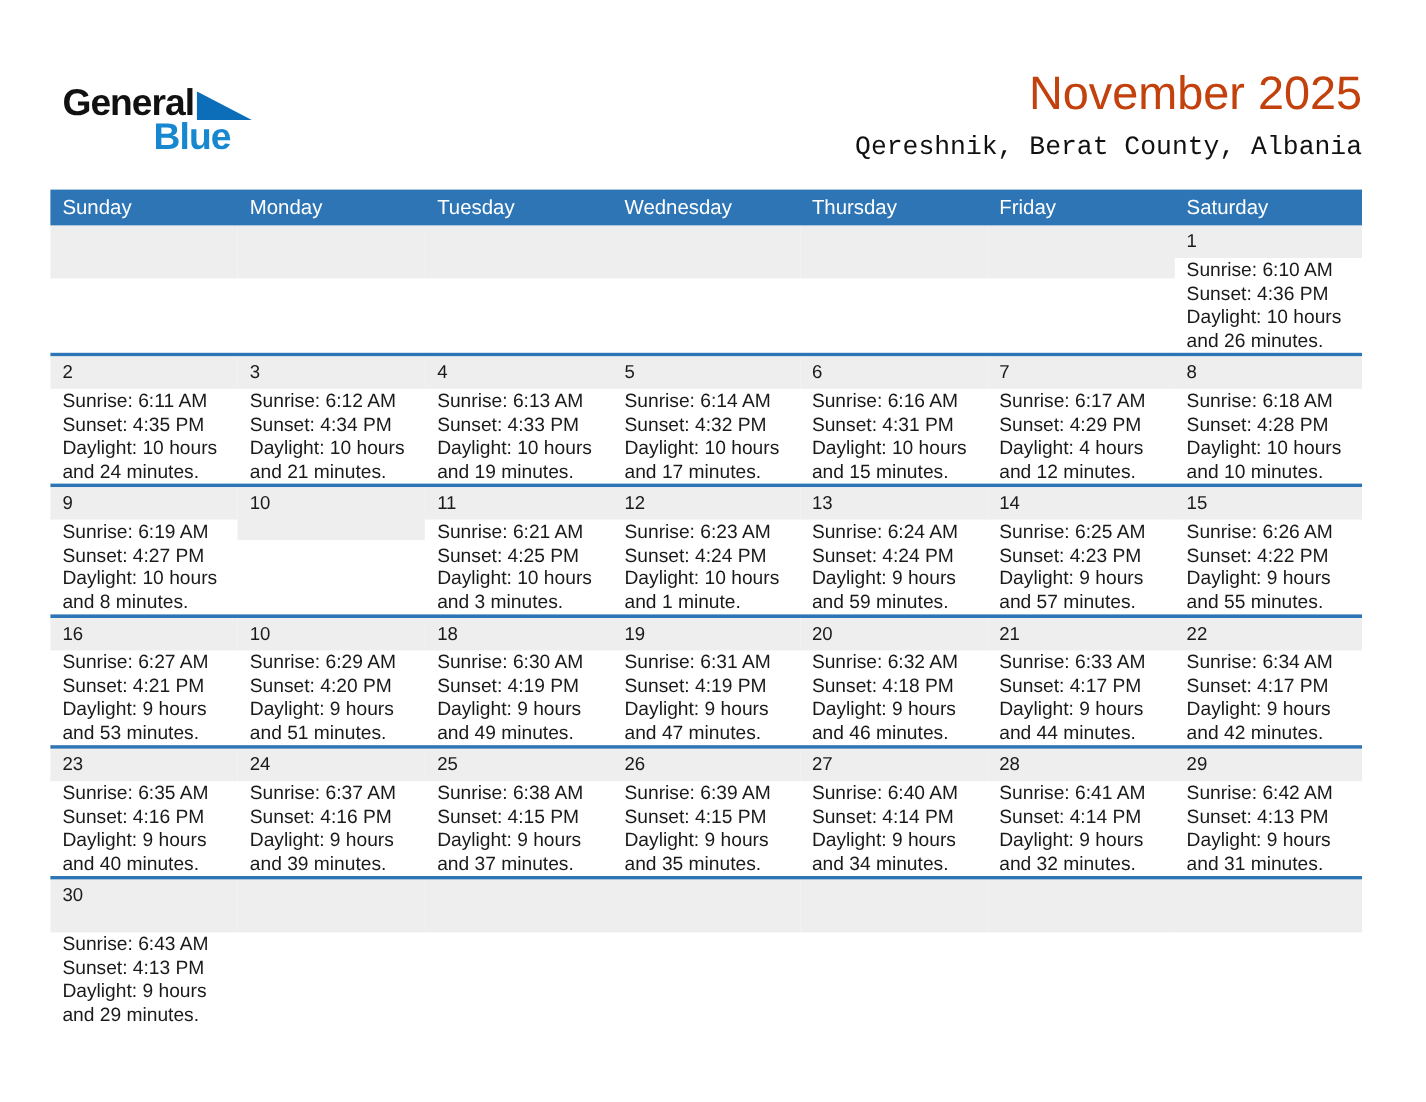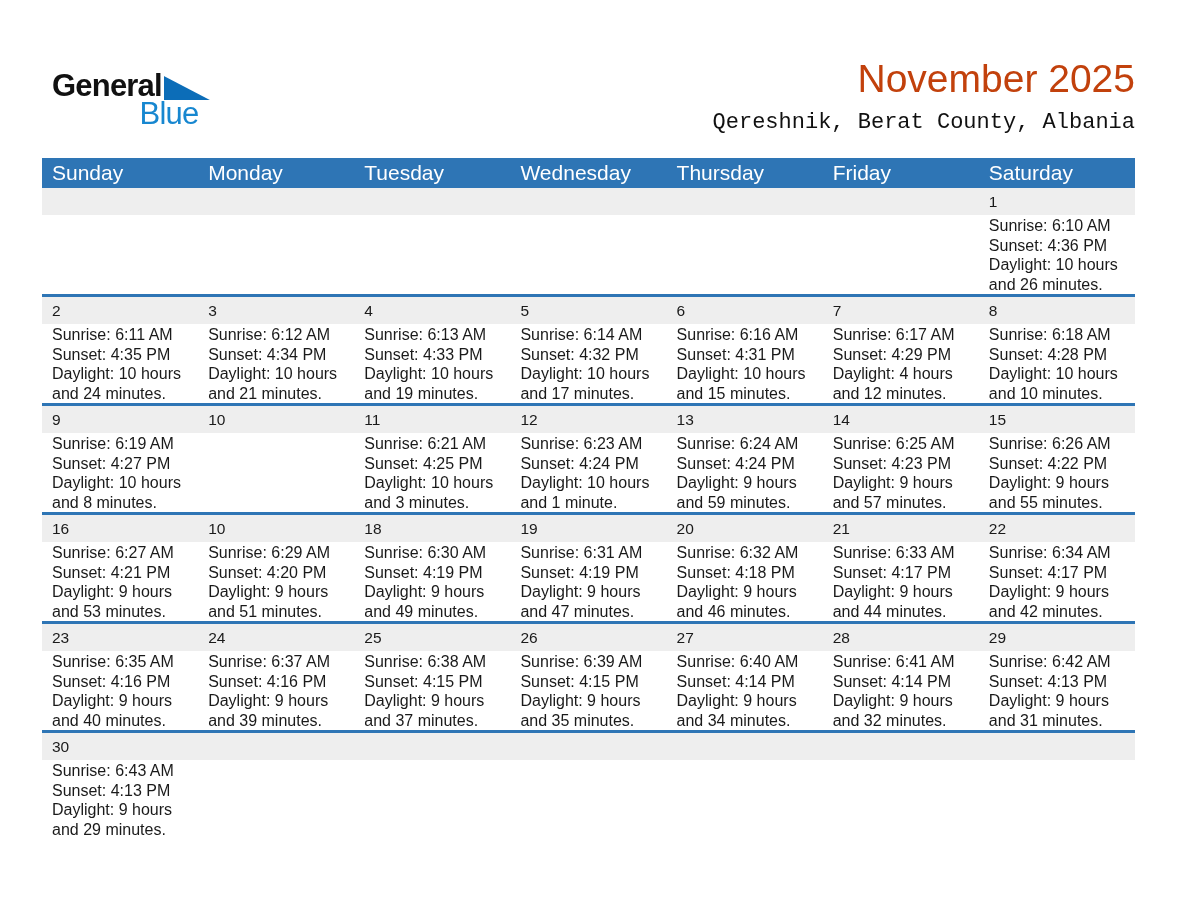--- a/index.html
+++ b/index.html
@@ -18,39 +18,39 @@
   .logo-general{
     font-size:31px;font-weight:600;letter-spacing:-0.8px;color:#111;
     line-height:32px;
   }
   .logo-triangle{
     width:46px;height:24px;margin-left:2px;margin-top:4px;
     background:#0c6db8;
     clip-path:polygon(0 0,100% 100%,0 100%);
   }
   .logo-blue{
-    font-size:31px;font-weight:400;letter-spacing:-0.8px;color:#1787d0;
-    line-height:30px;margin-left:76px;margin-top:-3px;text-align:center;
+    font-size:31px;font-weight:700;letter-spacing:-0.8px;color:#1787d0;
+    line-height:30px;margin-left:76px;margin-top:-3px;
   }
   .title-block{position:absolute;right:53px;top:56px;text-align:right;}
   .main-title{margin:0;font-size:39px;font-weight:400;color:#c2410c;line-height:46px;}
   .sub-title{margin:8px 0 0 0;font-size:22px;font-weight:400;color:#111;line-height:26px;font-family:Liberation Mono, monospace;}
 
   
   .calendar{position:absolute;left:42px;right:53px;top:158px;}
   .weekday-row{display:flex;background:#2e75b5;height:30px;}
   .weekday-cell{
-    flex:1 1 0;color:#ffffff;font-size:21px;line-height:30px;
+    flex:1 1 0;color:#ffffff;font-size:17px;line-height:30px;
     padding-left:10px;box-sizing:border-box;white-space:nowrap;overflow:hidden;
   }
   .week-row{display:flex;height:106px;border-bottom:3px solid #2e75b5;}
   .week-row:last-child{border-bottom:none;height:125px;}
   .day-cell{flex:1 1 0;display:flex;flex-direction:column;box-sizing:border-box;min-width:0;}
   .day-num{
-    height:27px;background:#eeeeee;font-size:15.5px;line-height:27px;
+    height:44px;background:#eeeeee;font-size:15.5px;line-height:27px;
     padding-left:10px;color:#1a1a1a;box-sizing:border-box;
   }
   .day-info{
     padding:1px 6px 0 10px;font-size:16px;line-height:19.7px;color:#1a1a1a;
   }
   .info-line{margin:0;}
 </style>
 </head>
 <body>
 

